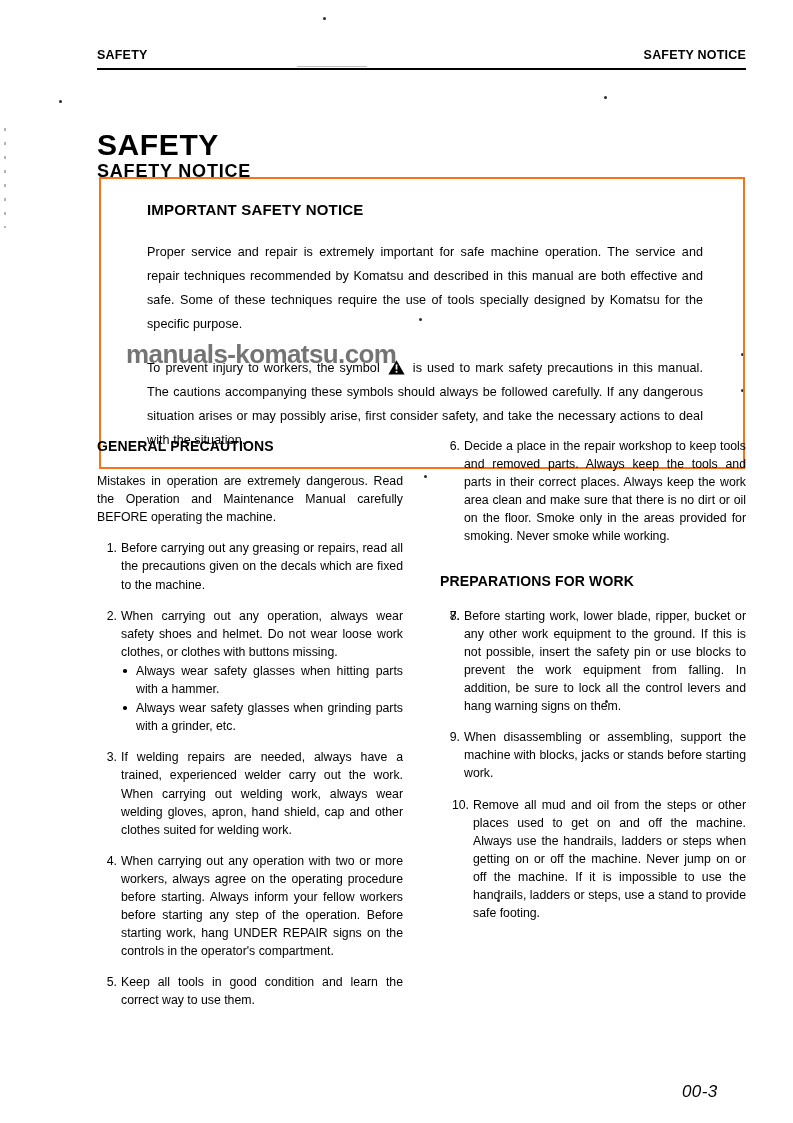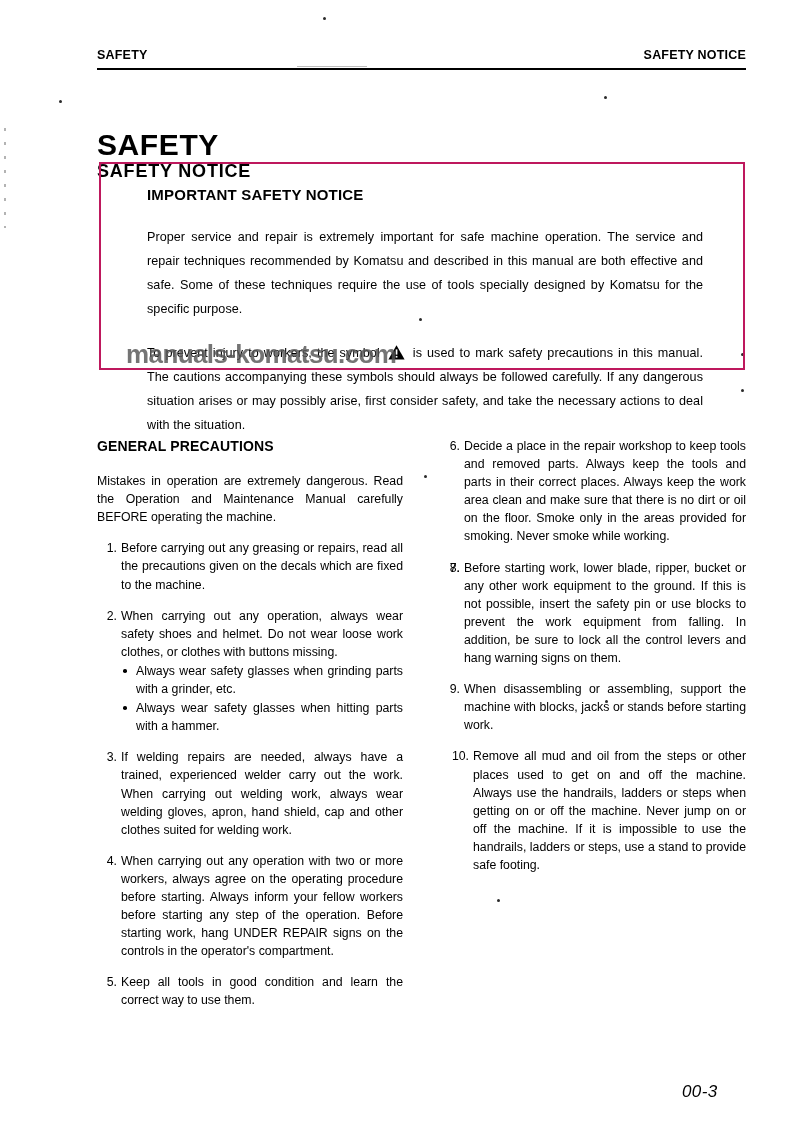--- a/index.html
+++ b/index.html
@@ -100,24 +100,24 @@
     font-size: 18px;
     font-weight: bold;
     letter-spacing: .8px;
     line-height: 1;
   }
 
   
   .notice-box {
     position: absolute;
     left: 99px;
-    top: 162px;
+    top: 177px;
     width: 646px;
-    height: 208px;
-    border: 2px solid #be185d;
+    height: 292px;
+    border: 2px solid #f97316;
     box-sizing: border-box;
   }
   .notice-inner {
     position: absolute;
     left: 46px;
     top: 22px;
     right: 40px;
   }
   .notice-heading {
     font-size: 15px;
@@ -289,25 +289,25 @@
       <li>
         <span class="num">1.</span>
         <span>Before carrying out any greasing or repairs, read all the precautions given on the decals which are fixed to the machine.</span>
       </li>
       <li>
         <span class="num">2.</span>
         <span>When carrying out any operation, always wear safety shoes and helmet. Do not wear loose work clothes, or clothes with buttons missing.</span>
         <ul class="bullets">
           <li>
             <span class="dot"></span>
-            <span>Always wear safety glasses when grinding parts with a grinder, etc.</span>
+            <span>Always wear safety glasses when hitting parts with a hammer.</span>
           </li>
           <li>
             <span class="dot"></span>
-            <span>Always wear safety glasses when hitting parts with a hammer.</span>
+            <span>Always wear safety glasses when grinding parts with a grinder, etc.</span>
           </li>
         </ul>
       </li>
       <li>
         <span class="num">3.</span>
         <span>If welding repairs are needed, always have a trained, experienced welder carry out the work. When carrying out welding work, always wear welding gloves, apron, hand shield, cap and other clothes suited for welding work.</span>
       </li>
       <li>
         <span class="num">4.</span>
         <span>When carrying out any operation with two or more workers, always agree on the operating procedure before starting. Always inform your fellow workers before starting any step of the operation. Before starting work, hang UNDER REPAIR signs on the controls in the operator's compartment.</span>
@@ -320,20 +320,21 @@
   </div>
 
   <div class="col col-right">
     <ol class="num-list">
       <li>
         <span class="num">6.</span>
         <span>Decide a place in the repair workshop to keep tools and removed parts. Always keep the tools and parts in their correct places. Always keep the work area clean and make sure that there is no dirt or oil on the floor. Smoke only in the areas provided for smoking. Never smoke while working.</span>
       </li>
     </ol>
 
+    <div class="sec-heading spaced-above">PREPARATIONS FOR WORK</div>
 
     <ol class="num-list">
       <li>
         <span class="num">7.</span>
       </li>
       <li>
         <span class="num">8.</span>
         <span>Before starting work, lower blade, ripper, bucket or any other work equipment to the ground. If this is not possible, insert the safety pin or use blocks to prevent the work equipment from falling. In addition, be sure to lock all the control levers and hang warning signs on them.</span>
       </li>
       <li>

